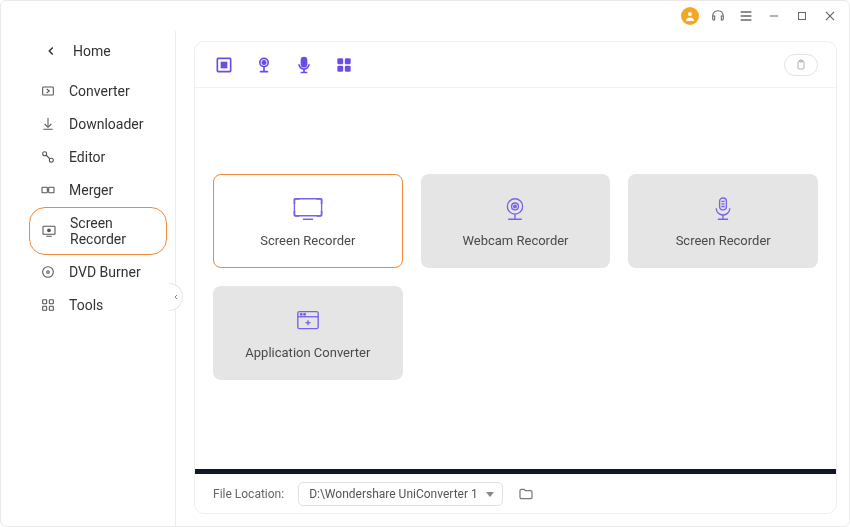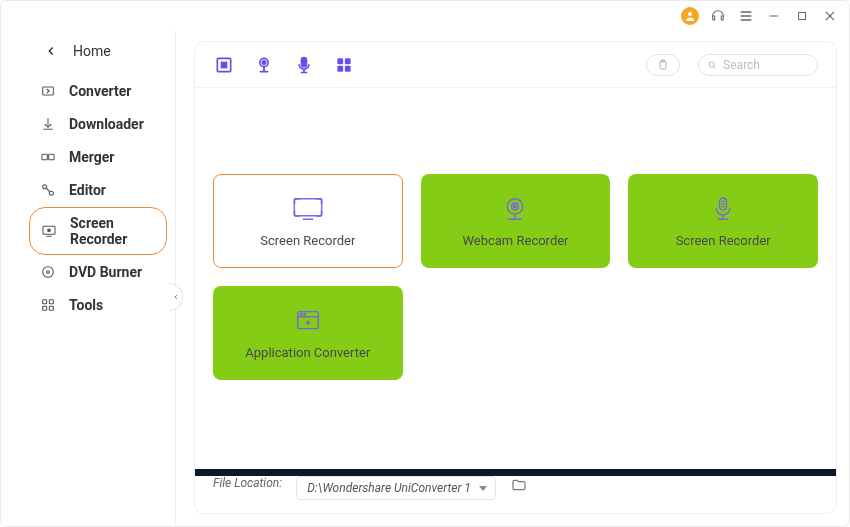--- a/index.html
+++ b/index.html
@@ -7,40 +7,40 @@
   .window { width: 850px; height: 527px; display: flex; flex-direction: column; border: 1px solid #eaeaea; border-radius: 6px; overflow: hidden; background: #fff; padding-left: 20px; }
   .titlebar { height: 30px; display: flex; align-items: center; justify-content: flex-end; padding: 0 10px; gap: 10px; }
   .titlebar .tb-ic { width: 18px; height: 18px; display: flex; align-items: center; justify-content: center; color: #666; cursor: pointer; }
   .avatar-badge { width: 18px; height: 18px; border-radius: 50%; background: #f5a623; display: flex; align-items: center; justify-content: center; }
   .avatar-badge svg { width: 12px; height: 12px; }
   .body { flex: 1; display: flex; min-height: 0; position: relative; }
   .sidebar { width: 155px; border-right: 1px solid #ededed; display: flex; flex-direction: column; padding-top: 4px; }
   .home-row { display: flex; align-items: center; gap: 14px; padding: 8px 18px 12px 22px; color: #333; }
   .home-row .back { width: 16px; height: 16px; display:flex; align-items:center; justify-content:center; color:#333; cursor:pointer; }
   .home-row .lbl { font-size: 14px; color:#333; }
-  .side-list { display:flex; flex-direction:column; gap:1px; padding: 4px 8px; font-weight: bold; }
+  .side-list { display:flex; flex-direction:column; gap:1px; padding: 4px 8px; }
   .side-item { display:flex; align-items:center; gap:12px; padding: 7px 10px; border-radius: 16px; cursor:pointer; color:#333; font-size:14px; }
   .side-item .ic { width:18px; height:18px; color:#555; display:flex; align-items:center; justify-content:center; flex-shrink:0; }
   .side-item.active { border:1.5px solid #ee8a3b; color:#333; }
   .collapse-handle { position:absolute; left:148px; top:252px; width:14px; height:28px; background:#fff; border:1px solid #e5e5e5; border-left:none; border-radius:0 14px 14px 0; display:flex; align-items:center; justify-content:center; color:#888; cursor:pointer; font-size:10px; }
   .main { flex:1; padding: 10px 12px 12px 18px; display:flex; flex-direction:column; min-width:0; }
   .panel { flex:1; background:#fff; border:1px solid #eee; border-radius:10px; display:flex; flex-direction:column; min-height:0; }
   .toolbar { height:46px; display:flex; align-items:center; padding: 0 18px; gap:18px; border-bottom:1px solid #f2f2f2; }
   .mode-ic { width:22px; height:22px; color:#6b4de6; display:flex; align-items:center; justify-content:center; cursor:pointer; }
   .toolbar .spacer { flex:1; }
   .pill-btn { height:22px; min-width:34px; border:1px solid #e3e3e3; border-radius:11px; display:flex; align-items:center; justify-content:center; color:#aaa; cursor:pointer; padding:0 8px; }
   .search-box { height:22px; width:120px; border:1px solid #e3e3e3; border-radius:11px; display:flex; align-items:center; gap:6px; padding:0 8px; color:#aaa; }
   .search-box input { border:none; outline:none; width:100%; font-size:12px; color:#666; background:transparent; }
   .search-box input::placeholder { color:#bdbdbd; }
   .grid-area { flex:1; padding: 86px 18px 0 18px; }
   .cards { display:grid; grid-template-columns: repeat(3, 1fr); gap:18px; max-width: 640px; }
-  .card { height:94px; background:#84cc16; border-radius:8px; display:flex; flex-direction:column; align-items:center; justify-content:center; gap:10px; cursor:pointer; color:#4a4a4a; font-size:13px; }
+  .card { height:94px; background:#e5e5e5; border-radius:8px; display:flex; flex-direction:column; align-items:center; justify-content:center; gap:10px; cursor:pointer; color:#4a4a4a; font-size:13px; }
   .card .cic { width:34px; height:28px; color:#7a63e6; display:flex; align-items:center; justify-content:center; }
   .card.selected { background:#fff; border:1.5px solid #ee8a3b; }
-  .footer { height:44px; display:flex; align-items:flex-start; gap:14px; padding:0 18px; font-size:12px; color:#666; border-top:7px solid #0f172a;font-style:italic; }
+  .footer { height:44px; display:flex; align-items:center; gap:14px; padding:0 18px; font-size:12px; color:#666; border-top:5px solid #0f172a; }
   .path-select { height:24px; border:1px solid #e2e2e2; border-radius:5px; padding:0 24px 0 10px; font-size:12px; color:#555; display:flex; align-items:center; cursor:pointer; position:relative; min-width:150px; }
   .path-select::after { content:""; position:absolute; right:8px; top:9px; width:0; height:0; border-left:4px solid transparent; border-right:4px solid transparent; border-top:5px solid #888; }
   .folder-btn { width:18px; height:18px; color:#777; display:flex; align-items:center; justify-content:center; cursor:pointer; }
   svg { display:block; }
 </style>
 </head>
 <body>
 
 <div class="window">
 
@@ -116,36 +116,36 @@
                 <path d="M5 20h14"></path>
               </svg>
           </span>
           <span>Downloader</span>
         </div>
 
 
         <div class="side-item">
           <span class="ic">
             <svg viewBox="0 0 24 24" width="16" height="16" fill="none" stroke="currentColor" stroke-width="1.6">
-                <rect x="3" y="8" width="8" height="8" rx="1"></rect>
-                <rect x="13" y="8" width="8" height="8" rx="1"></rect>
-              </svg>
-          </span>
-          <span>Merger</span>
-        </div>
-
-        <div class="side-item">
-          <span class="ic">
-            <svg viewBox="0 0 24 24" width="16" height="16" fill="none" stroke="currentColor" stroke-width="1.6">
                 <circle cx="7" cy="7" r="3"></circle>
                 <circle cx="17" cy="17" r="3"></circle>
                 <line x1="9" y1="9" x2="15" y2="15"></line>
               </svg>
           </span>
           <span>Editor</span>
+        </div>
+
+        <div class="side-item">
+          <span class="ic">
+            <svg viewBox="0 0 24 24" width="16" height="16" fill="none" stroke="currentColor" stroke-width="1.6">
+                <rect x="3" y="8" width="8" height="8" rx="1"></rect>
+                <rect x="13" y="8" width="8" height="8" rx="1"></rect>
+              </svg>
+          </span>
+          <span>Merger</span>
         </div>
 
         <div class="side-item active">
           <span class="ic">
             <svg viewBox="0 0 24 24" width="16" height="16" fill="none" stroke="currentColor" stroke-width="1.6">
                 <rect x="3" y="5" width="18" height="12" rx="1"></rect>
                 <circle cx="12" cy="11" r="2" fill="currentColor"></circle>
                 <line x1="8" y1="20" x2="16" y2="20"></line>
               </svg>
           </span>
@@ -216,27 +216,20 @@
                 <rect x="4" y="13" width="7" height="7" rx="1.5"></rect>
                 <rect x="13" y="13" width="7" height="7" rx="1.5"></rect>
               </svg>
           </div>
           <div class="spacer"></div>
           <div class="pill-btn">
             <svg viewBox="0 0 24 24" width="12" height="12" fill="none" stroke="currentColor" stroke-width="1.8">
                 <rect x="6" y="4" width="12" height="16" rx="2"></rect>
                 <rect x="9" y="2" width="6" height="4" rx="1"></rect>
               </svg>
-          </div>
-          <div class="search-box">
-            <svg viewBox="0 0 24 24" width="12" height="12" fill="none" stroke="#aaa" stroke-width="2">
-                <circle cx="11" cy="11" r="6"></circle>
-                <line x1="20" y1="20" x2="15.5" y2="15.5"></line>
-              </svg>
-            <input type="text" placeholder="Search" style="">
           </div>
         </div>
 
         <div class="grid-area">
           <div class="cards">
 
             <div class="card selected">
               <div class="cic">
                 <svg viewBox="0 0 40 30" width="34" height="26" fill="none" stroke="currentColor" stroke-width="1.6">
                     <rect x="4" y="3" width="32" height="20" rx="2"></rect>

